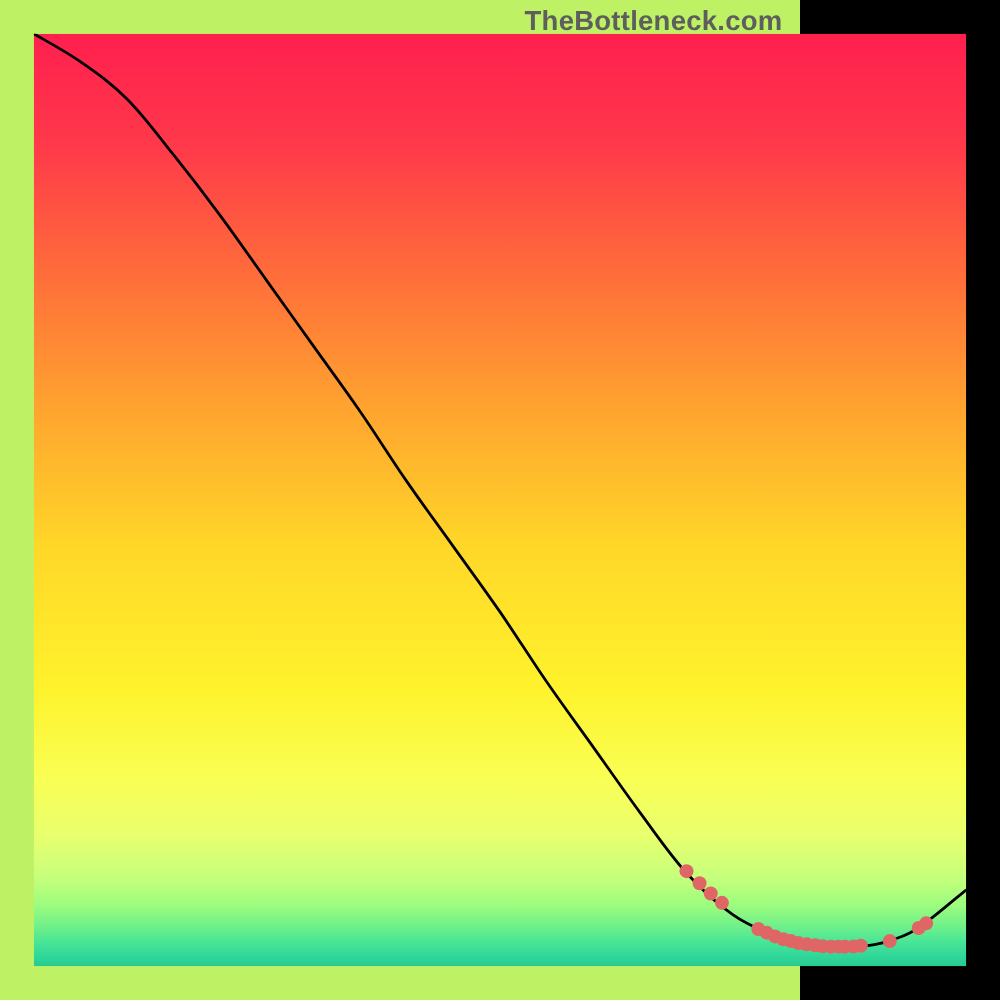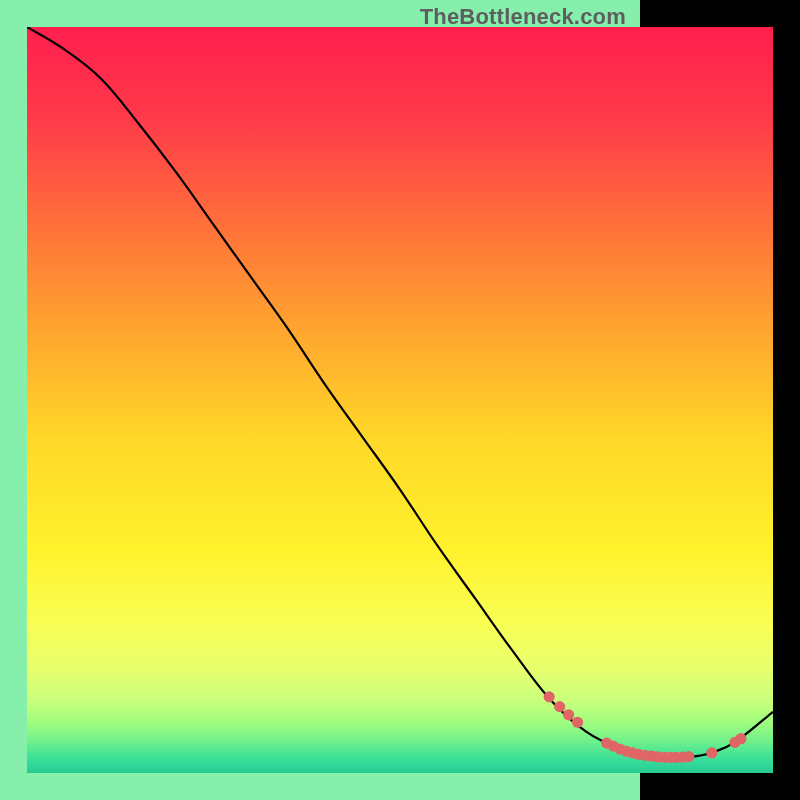--- a/index.html
+++ b/index.html
@@ -8,21 +8,21 @@
     width: 800px;
     height: 800px;
     background: #000;
     overflow: hidden;
     font-family: Arial, Helvetica, sans-serif;
   }
   .frame {
     position: relative;
     width: 640px;
     height: 800px;
-    background: #86efac;
+    background: #bef264;
   }
   .watermark {
     position: absolute;
     top: 4px;
     right: 14px;
     font-size: 22px;
     font-weight: 600;
     color: #5e5e5e;
     letter-spacing: 0.2px;
   }

